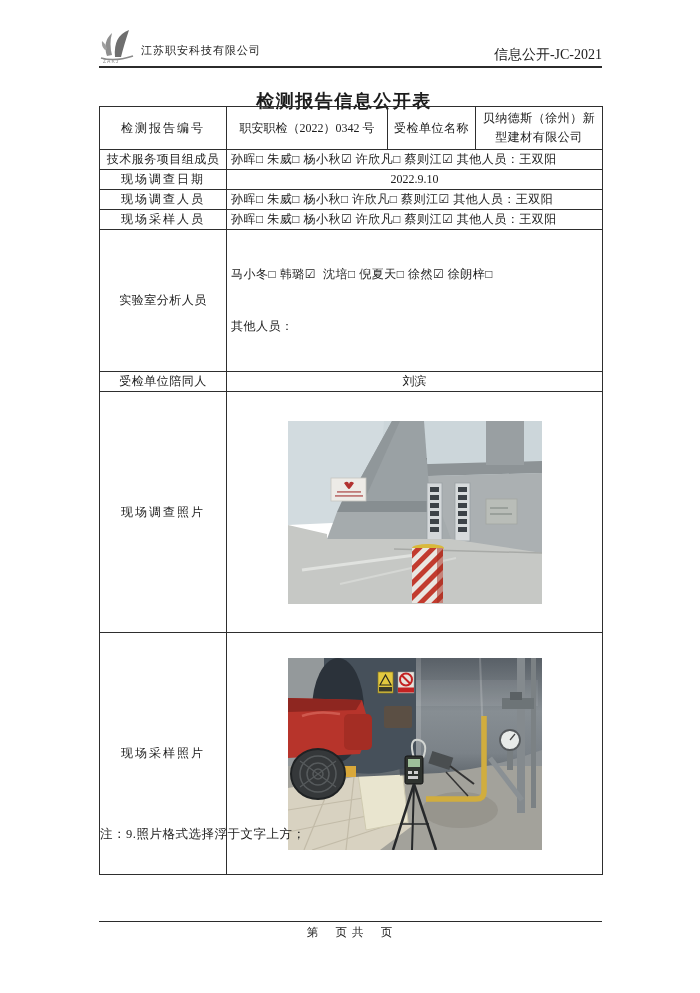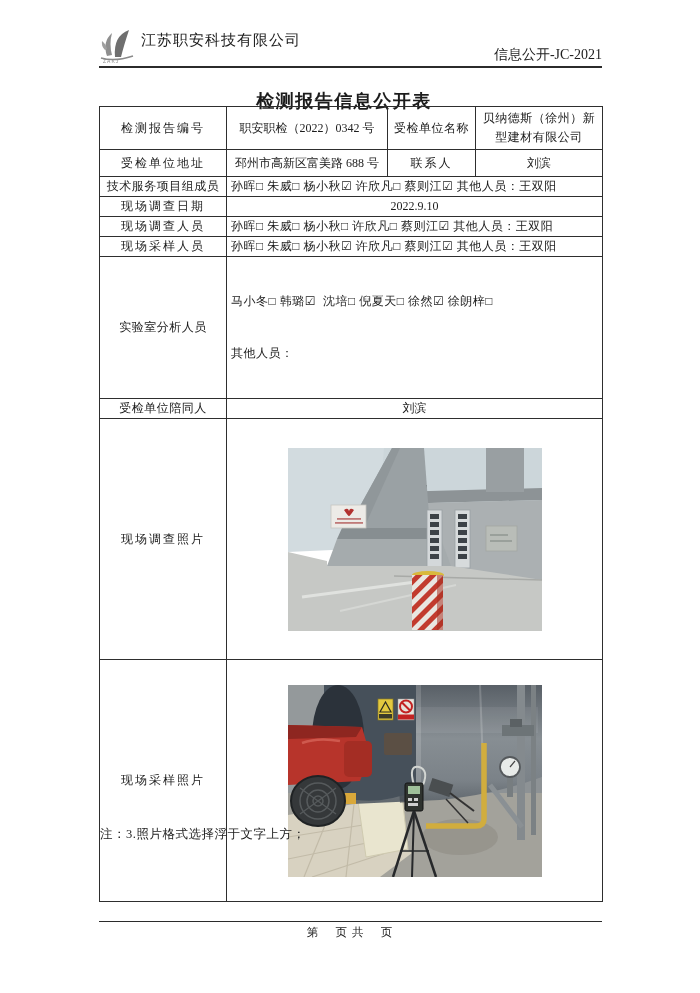--- a/index.html
+++ b/index.html
@@ -3,21 +3,21 @@
 <meta charset="utf-8">
 <style>
   html,body{margin:0;padding:0;background:#ffffff;}
   body{width:700px;height:993px;position:relative;font-family:"Liberation Serif","DejaVu Serif",serif;color:#1c1c1c;}
   .page{position:absolute;inset:0;background:#fff;overflow:hidden;}
 
   
   .hdr{position:absolute;left:99px;top:28px;width:503px;height:38px;}
   .logo{position:absolute;left:0;top:0;}
   .logo-cap{position:absolute;left:4px;top:30px;font-size:5px;color:#8a8a8a;letter-spacing:1px;font-family:"Liberation Sans",sans-serif;}
-  .company{position:absolute;left:42px;bottom:16px;font-size:15px;letter-spacing:1px;}
+  .company{position:absolute;left:42px;bottom:8px;font-size:11px;letter-spacing:1px;}
   .doccode{position:absolute;right:0;bottom:2px;font-size:14px;}
   .hdr-rule{position:absolute;left:99px;top:66px;width:503px;height:0;border-top:2px solid #2b2b2b;}
 
   
   .title{position:absolute;left:0;top:89px;width:688px;text-align:center;font-size:18px;font-weight:bold;letter-spacing:1.5px;}
 
   
   table.form{position:absolute;left:99px;top:106px;width:503px;border-collapse:collapse;table-layout:fixed;}
   table.form td{border:1px solid #2e2e2e;font-size:12px;padding:1px 4px;overflow:hidden;}
   .lbl{text-align:center;letter-spacing:2px;}
@@ -62,26 +62,20 @@
         <col style="width:161px">
         <col style="width:88px">
         <col style="width:127px">
       </colgroup>
     <tbody>
         <tr class="r1">
       <td class="lbl">检测报告编号</td>
       <td class="ctr">职安职检（2022）0342 号</td>
       <td class="lbl-tight">受检单位名称</td>
       <td class="small2">贝纳德斯（徐州）新型建材有限公司</td>
-    </tr>
-    <tr class="r2">
-      <td class="lbl">受检单位地址</td>
-      <td class="ctr">邳州市高新区富美路 688 号</td>
-      <td class="lbl">联系人</td>
-      <td class="ctr">刘滨</td>
     </tr>
     <tr class="r3">
       <td class="lbl-tight">技术服务项目组成员</td>
       <td colspan="3" class="chk">孙晖□ 朱威□ 杨小秋☑ 许欣凡□ 蔡则江☑ 其他人员：王双阳</td>
     </tr>
     <tr class="r4">
       <td class="lbl">现场调查日期</td>
       <td colspan="3" class="ctr">2022.9.10</td>
     </tr>
     <tr class="r5">
@@ -277,18 +271,18 @@
             <line x1="126" y1="126" x2="148" y2="192" stroke="#26282a" stroke-width="2.5"></line>
             <line x1="126" y1="126" x2="124" y2="192" stroke="#26282a" stroke-width="2"></line>
             <line x1="112" y1="166" x2="141" y2="166" stroke="#26282a" stroke-width="1.5"></line>
           </g>
         </svg>
       </td>
     </tr>
   </tbody>
     </table>
 
-  <div class="note">注：3.照片格式选择浮于文字上方；</div>
+  <div class="note">注：9.照片格式选择浮于文字上方；</div>
 
   <div class="ftr-rule"></div>
   <div class="ftr">第　 页 共　 页</div>
 
 </div>
 
 </body></html>

